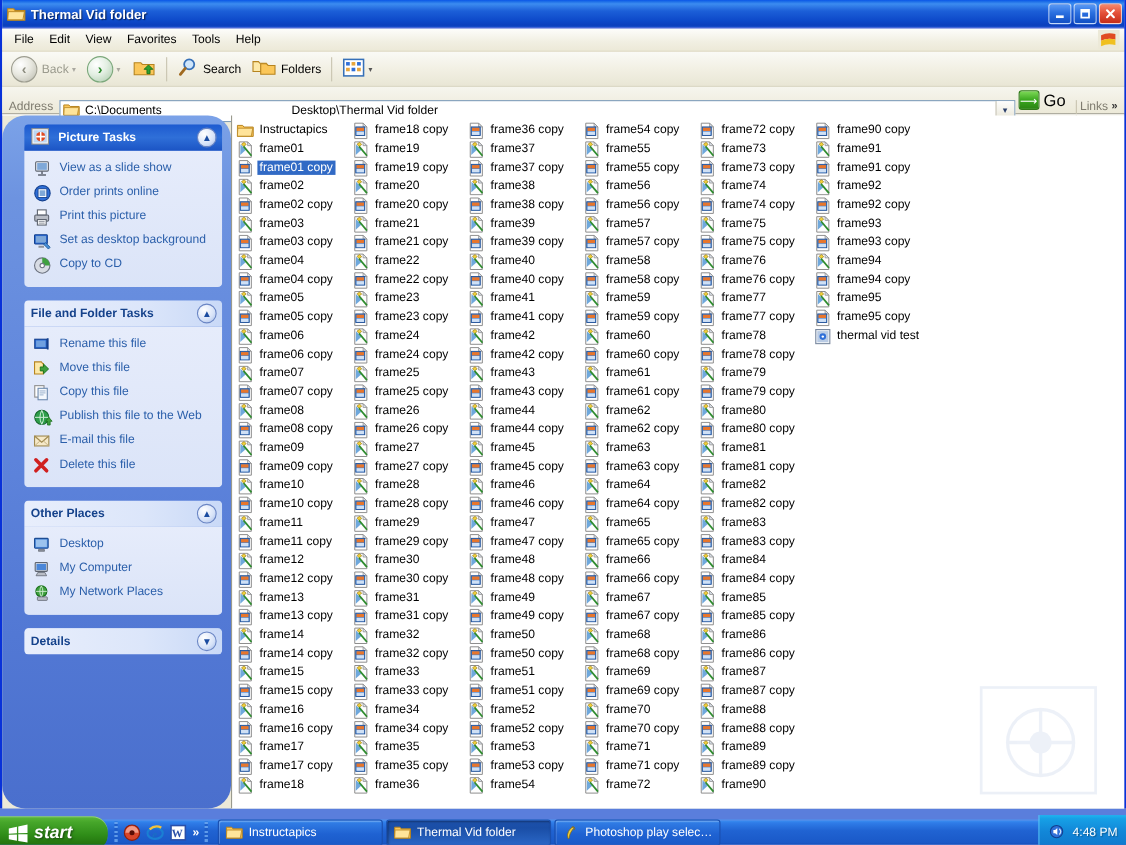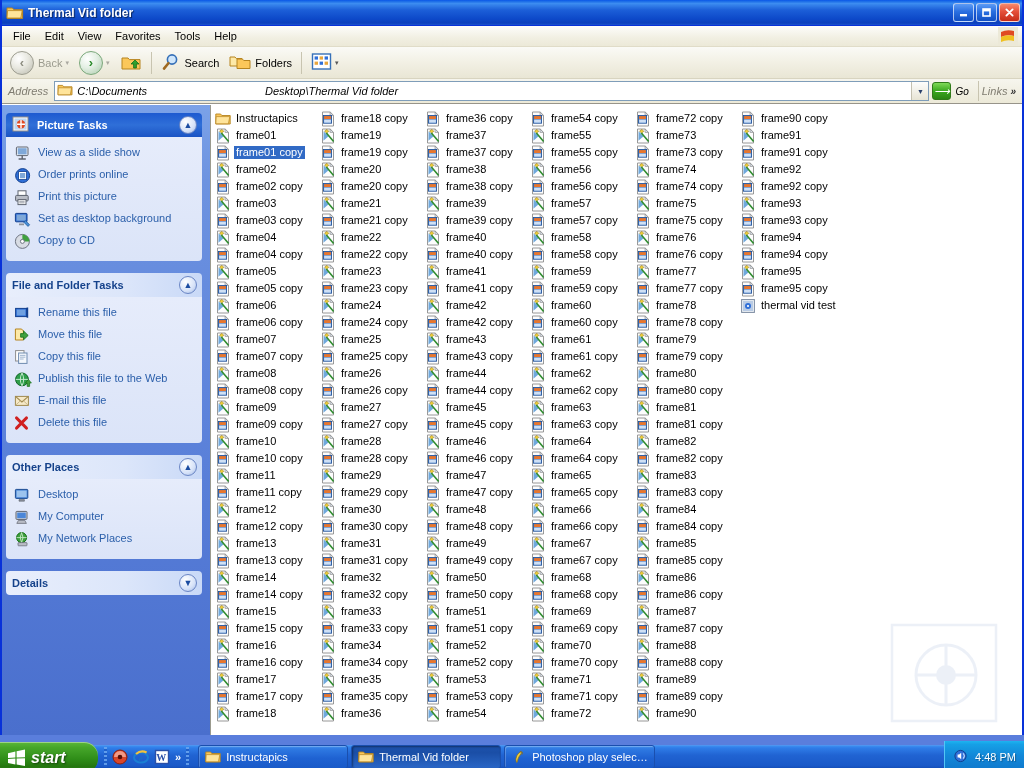--- a/index.html
+++ b/index.html
@@ -79,23 +79,22 @@
     font-size: 13px; color: #8d8d80; font-weight: bold;
   }
   .navcircle.green { color: #2a8a2a;
     background: radial-gradient(circle at 35% 30%, #ffffff 0%, #e3efe3 45%, #a9c9a9 100%);
     border-color: #7ba87b;}
 
   
   .addrbar {
     height: 24px; flex: 0 0 24px;
     background: linear-gradient(180deg,#f6f5ee,#ece9d8);
-    display: flex; align-items: center; padding: 12px 2px;
+    display: flex; padding: 12px 2px;
     border-bottom: 1px solid #97948a;
-    font-style: italic;
   }
   .addr-label { color: #7f7c70; font-size: 11px; padding: 0 6px 0 4px; }
   .addr-field {
     flex: 1; height: 20px; background: #fff;
     border: 1px solid #7f9db9; display: flex; align-items: center;
     padding: 0 2px; position: relative; min-width: 0;
   }
   .addr-field .folder-ico { margin-right: 4px; flex: 0 0 16px; }
   .addr-text { font-size: 11px; color: #000; white-space: nowrap; overflow: hidden; }
   .addr-text2 { font-size: 11px; color: #000; white-space: nowrap; margin-left: 118px;}
@@ -106,33 +105,33 @@
     display: flex; align-items: center; justify-content: center;
     font-size: 7px; color: #2a3f6a;
   }
   .go-btn { display: flex; align-items: center; padding: 0 6px 0 3px; }
   .go-ico {
     width: 19px; height: 18px; border-radius: 3px;
     background: linear-gradient(180deg,#7ed957,#3aa81e 50%,#2a8413);
     border: 1px solid #2f7a18; color: #fff; font-size: 11px;
     display: flex; align-items: center; justify-content: center;
   }
-  .go-lbl { font-size: 10px; margin-left: 4px; }
+  .go-lbl { font-size: 15px; margin-left: 4px; }
   .addr-sep { width: 1px; height: 20px; background: #c8c4b0; margin: 0 3px; }
   .links-lbl { font-size: 11px; color: #7f7c70; padding-right: 3px; }
   .chev2 { font-size: 10px; font-weight: bold; color: #333; padding-right: 4px; }
 
   
   .bodysplit { flex: 1; display: flex; min-height: 0; border-top: 1px solid #fff; }
 
   
   .taskpane {
     width: 208px; flex: 0 0 208px;
     background: linear-gradient(180deg,#7ba2e8 0%,#6d93e0 12%,#5f85dc 45%,#5278d4 75%,#4a6fcd 100%);
-    padding: 8px 8px 0 4px; overflow: hidden; position: relative;
+    padding: 8px 8px 0 20px; overflow: hidden; position: relative; border-radius: 21px;
   }
   .panel { margin-bottom: 12px; border-radius: 4px; overflow: hidden; }
   .panel-head {
     height: 24px; display: flex; align-items: center; padding: 0 6px;
     font-weight: bold; font-size: 11px; position: relative;
   }
   .panel-head.blue {
     background: linear-gradient(180deg,#1d5ad0,#2f6fd8 50%,#1b54c4);
     color: #fff;
   }

